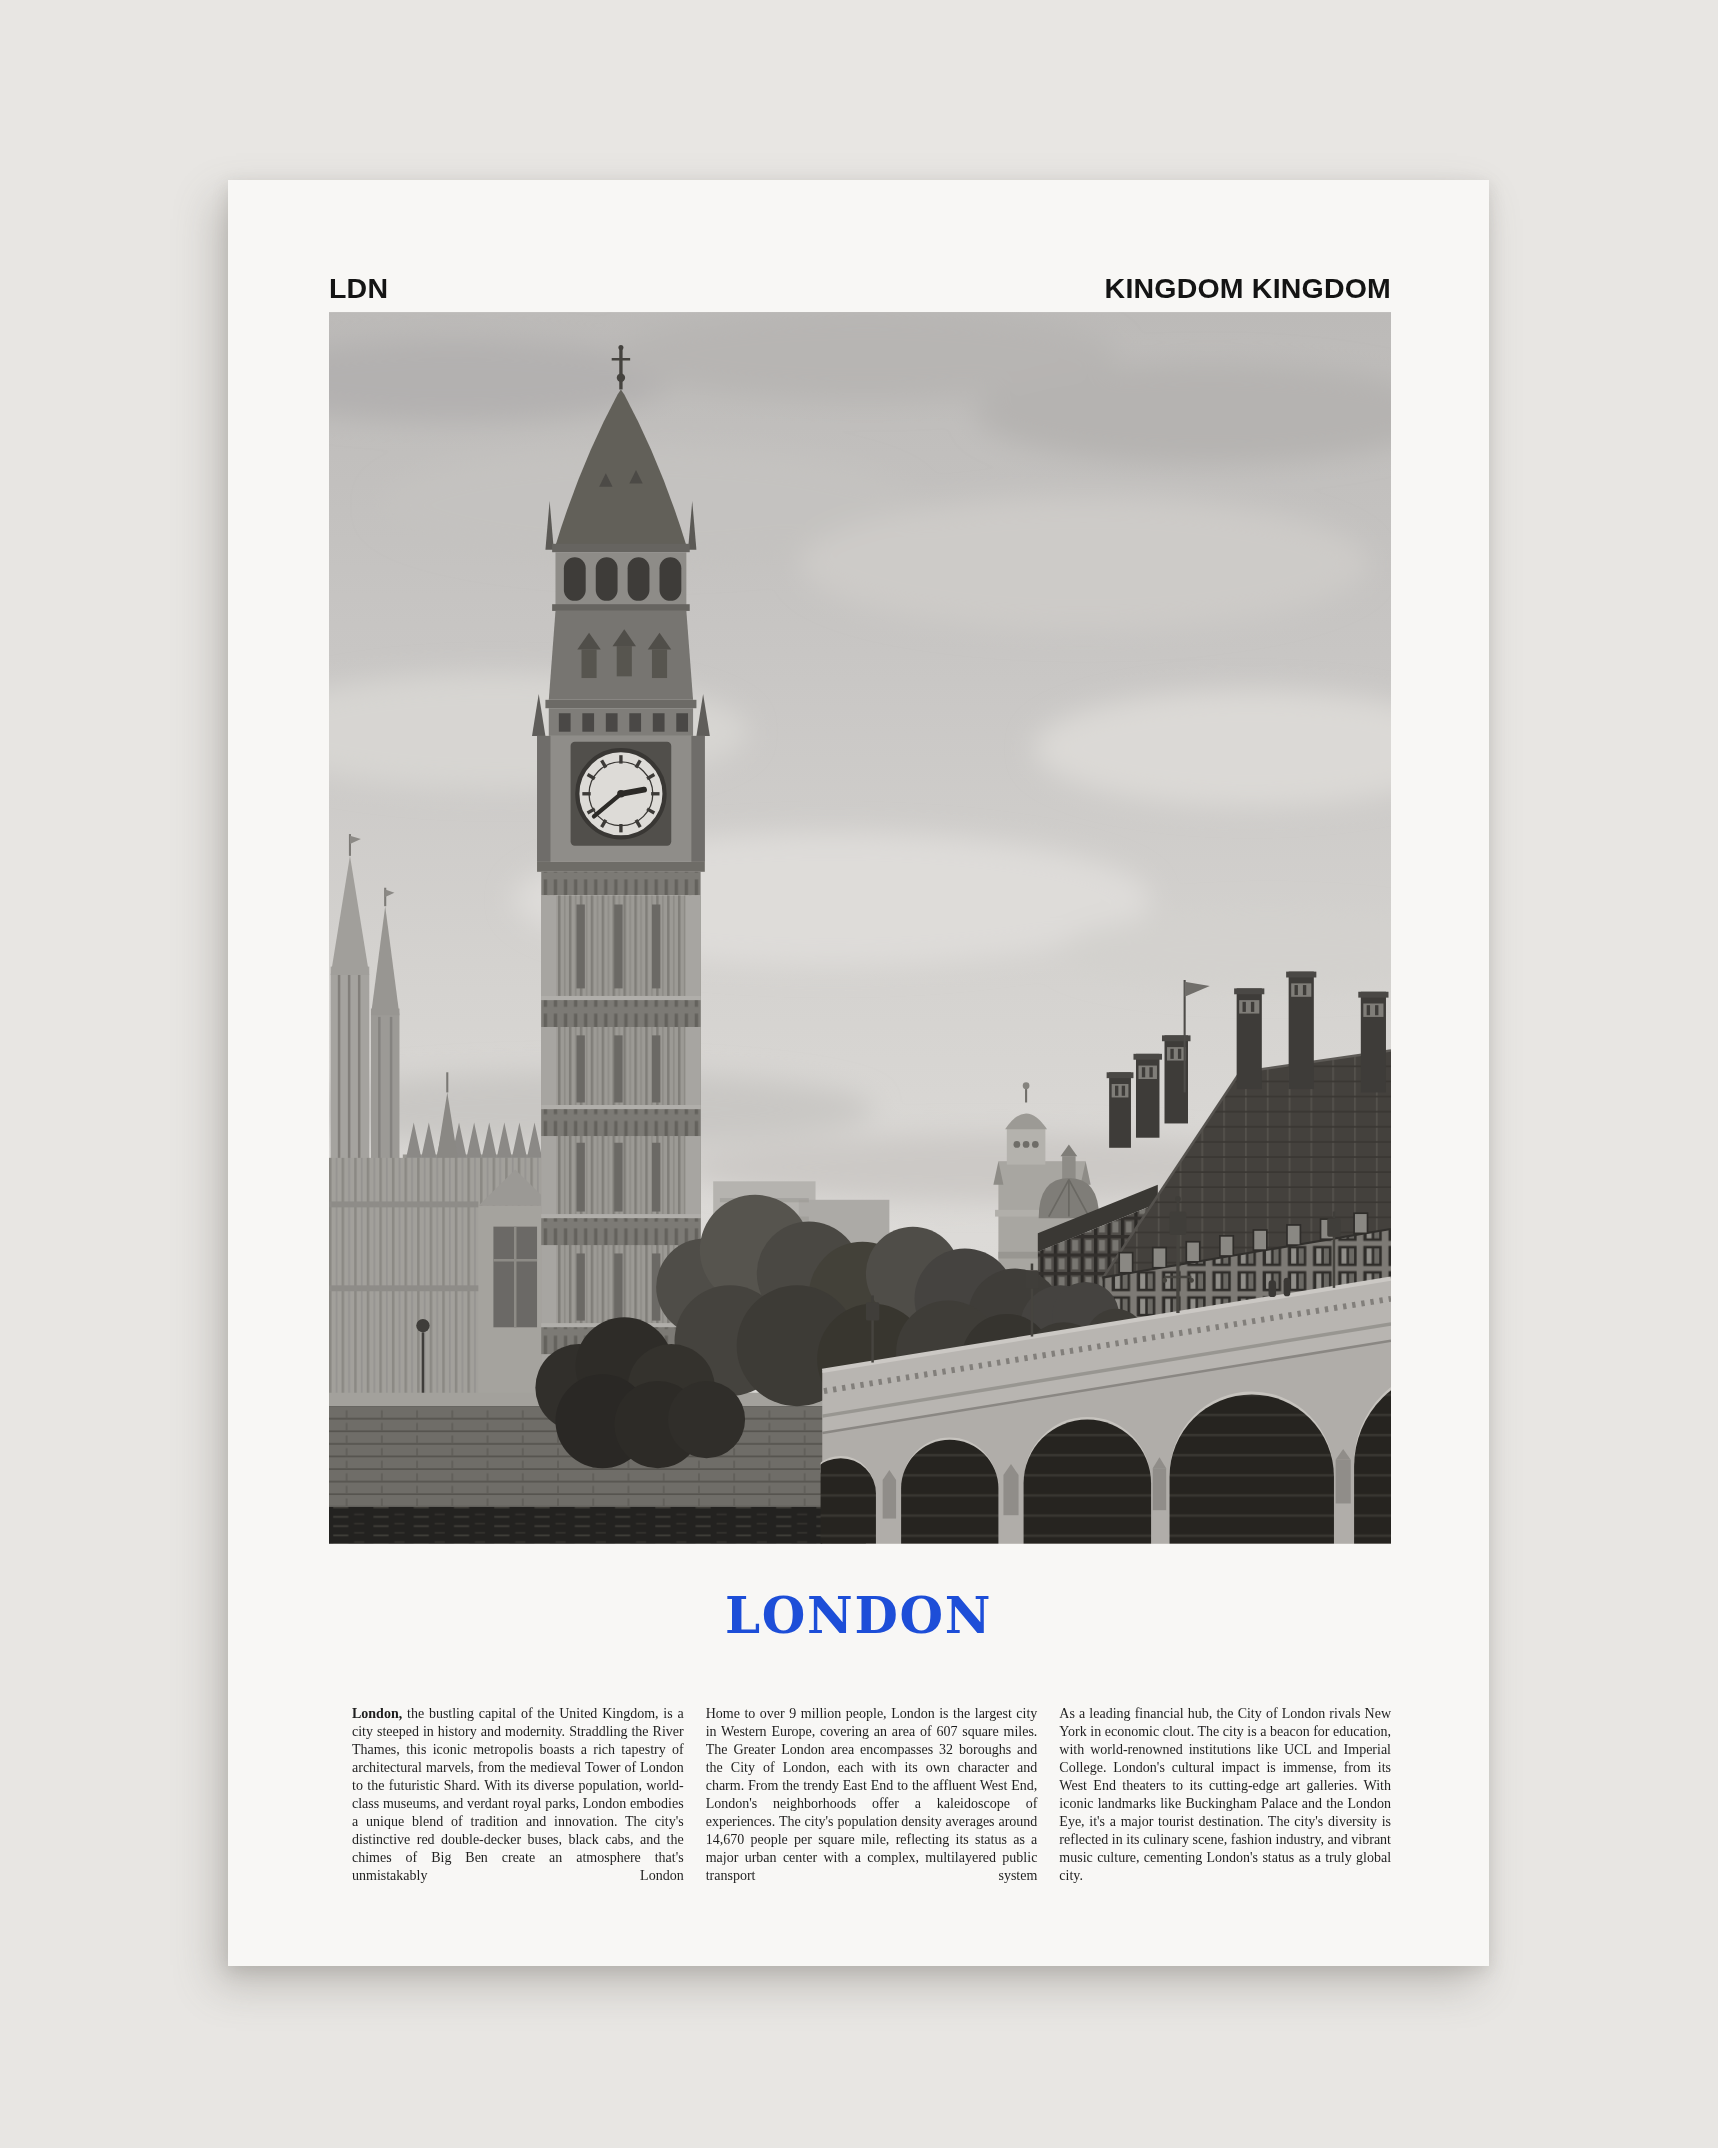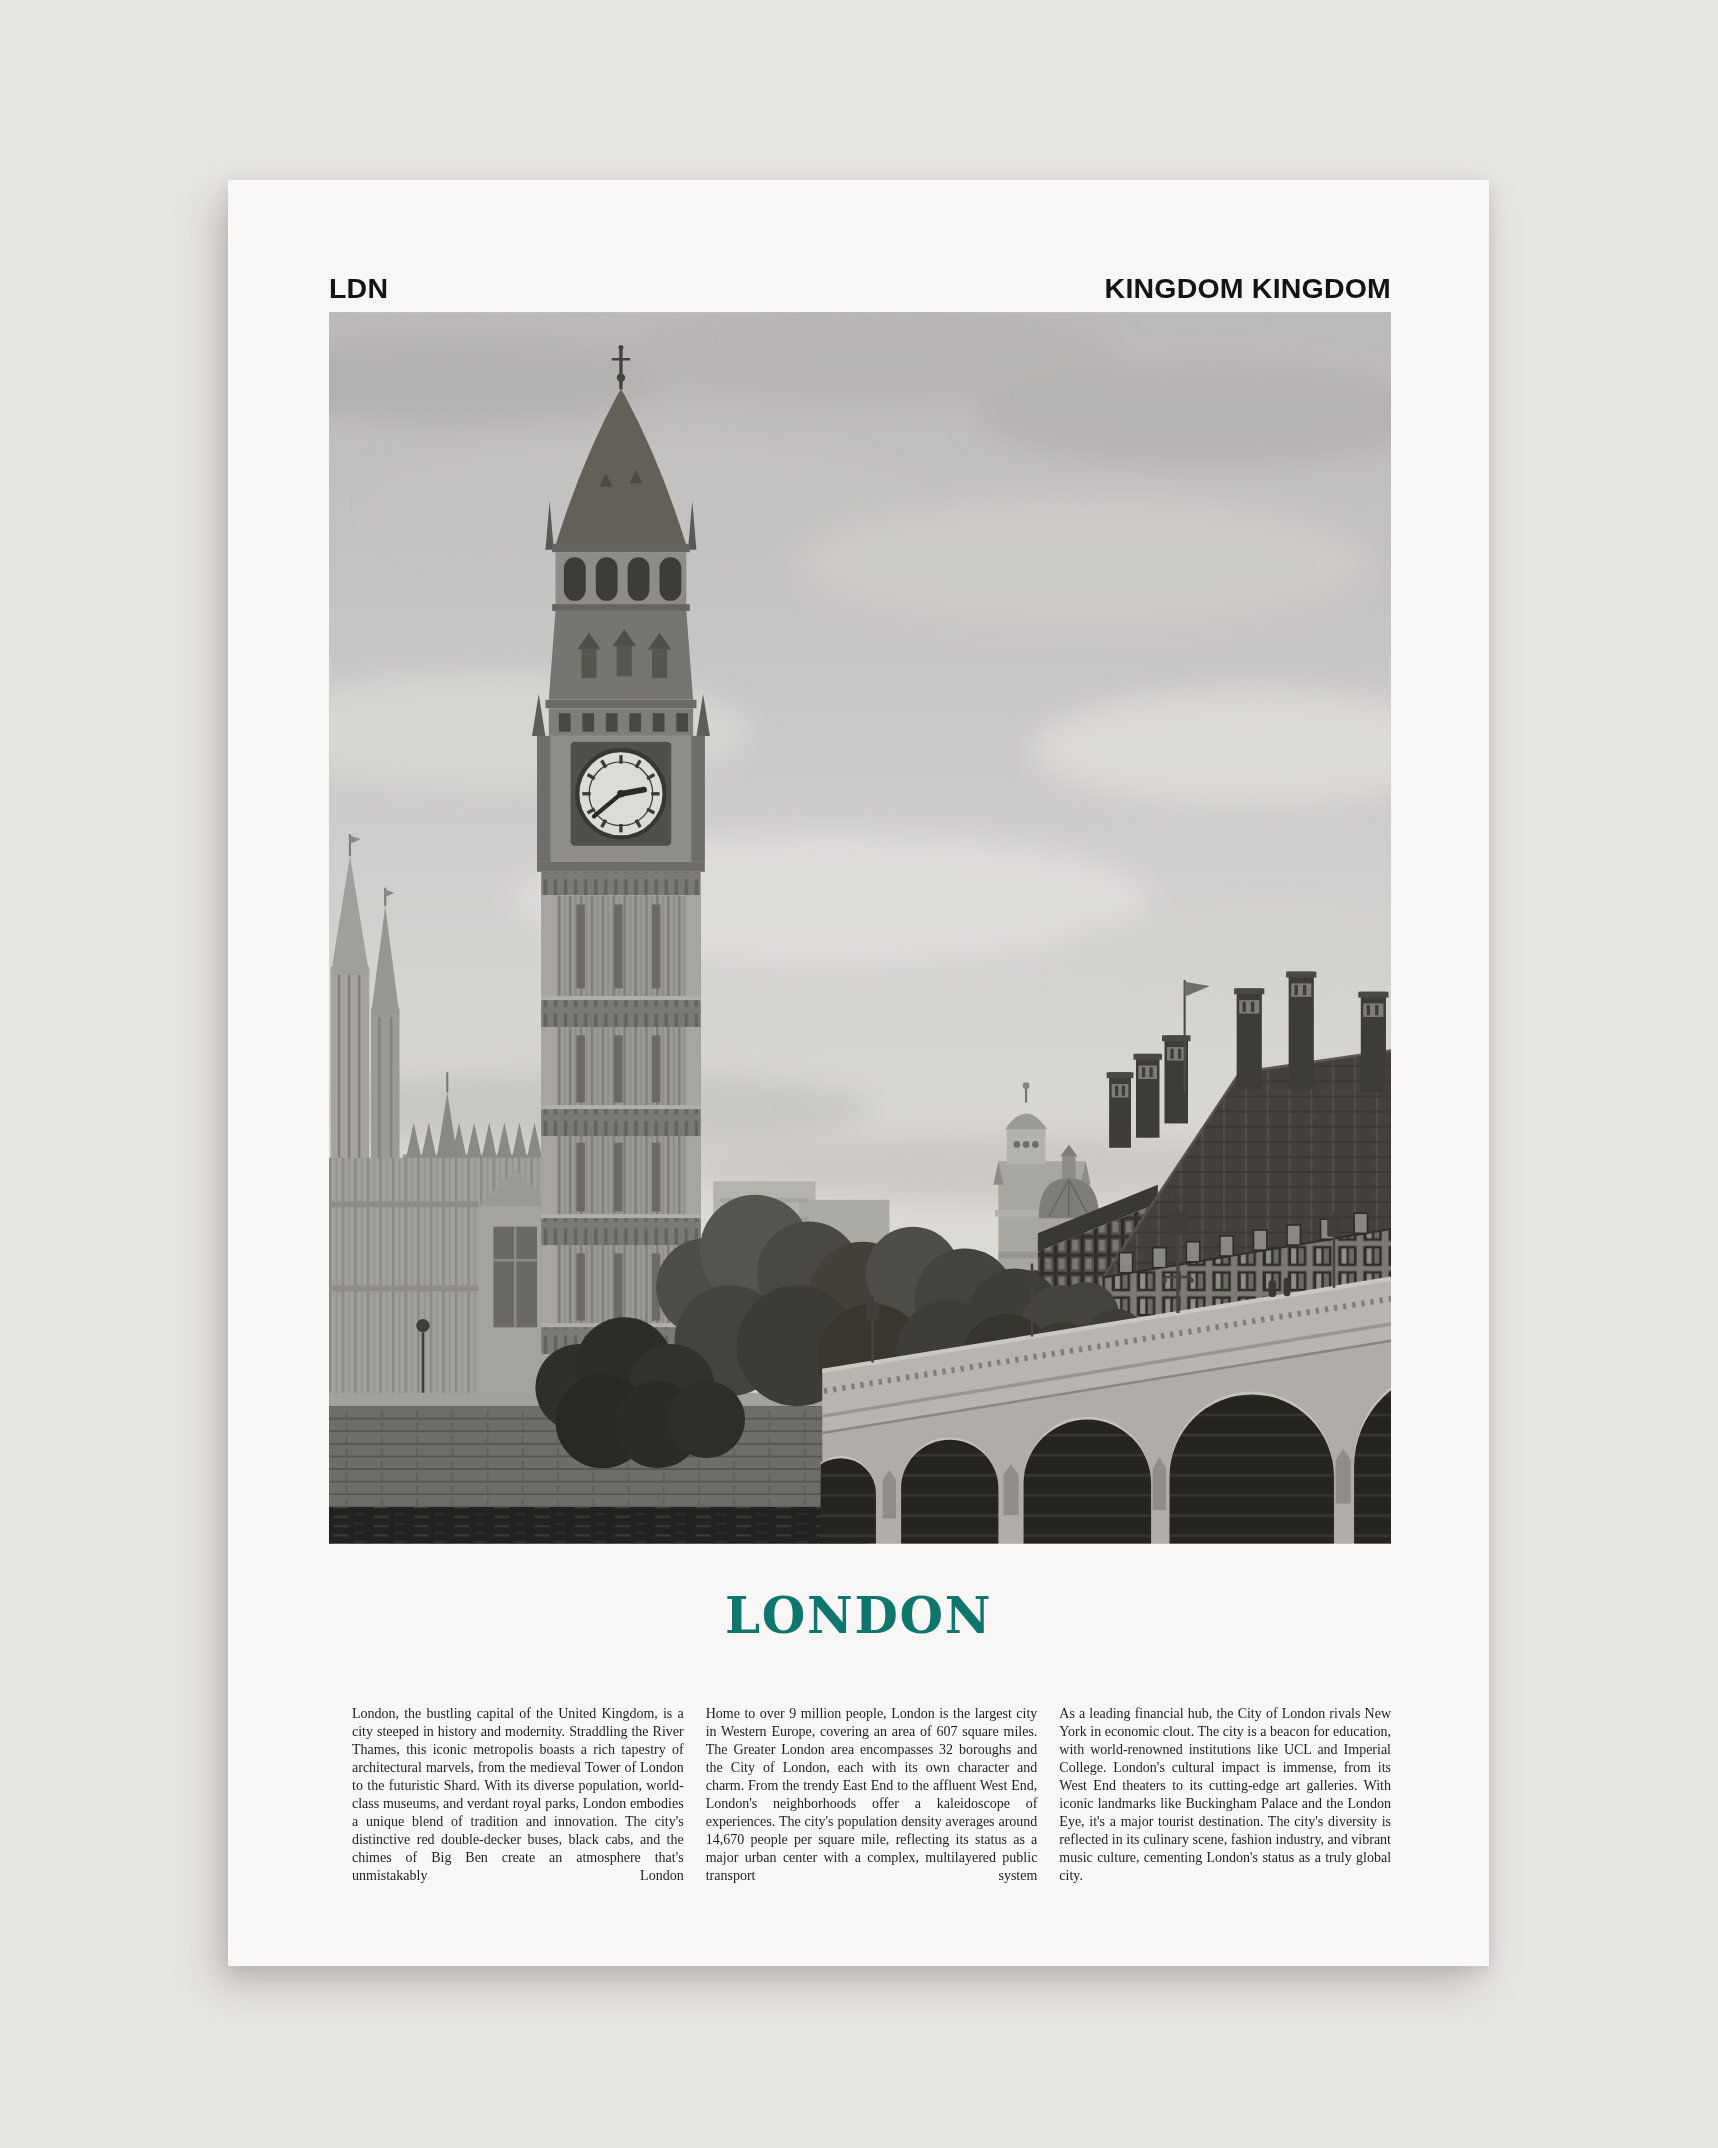--- a/index.html
+++ b/index.html
@@ -22,33 +22,33 @@
     font-weight:bold;font-size:28.5px;line-height:1;letter-spacing:0.2px;color:#141414;
   }
   .photo{
     position:absolute;left:101px;top:132px;width:1062px;height:1232px;
     background:#cfcdca;overflow:hidden;
   }
   .photo svg{display:block;width:100%;height:100%;}
   .poster-title{
     position:absolute;left:0;right:0;top:1411px;text-align:center;
     font-family:"DejaVu Serif",serif;font-weight:bold;font-size:50px;
-    letter-spacing:1.7px;color:#0f766e;line-height:1;
+    letter-spacing:1.7px;color:#1d4ed8;line-height:1;
   }
   .columns{
     position:absolute;left:124px;top:1525px;width:1039px;
     display:flex;gap:22px;
   }
   .col{
     flex:1;margin:0;
     font-family:"Liberation Serif",serif;font-size:14px;line-height:18px;
     text-align:justify;text-align-last:justify;
     color:#1e1e1e;
   }
-  .col b{font-weight:normal;}
+  .col b{font-weight:bold;}
 </style>
 </head>
 <body>
 
 <div class="poster">
 
   <div class="poster-header">
     <span class="hdr">LDN</span>
     <span class="hdr">KINGDOM KINGDOM</span>
   </div>

